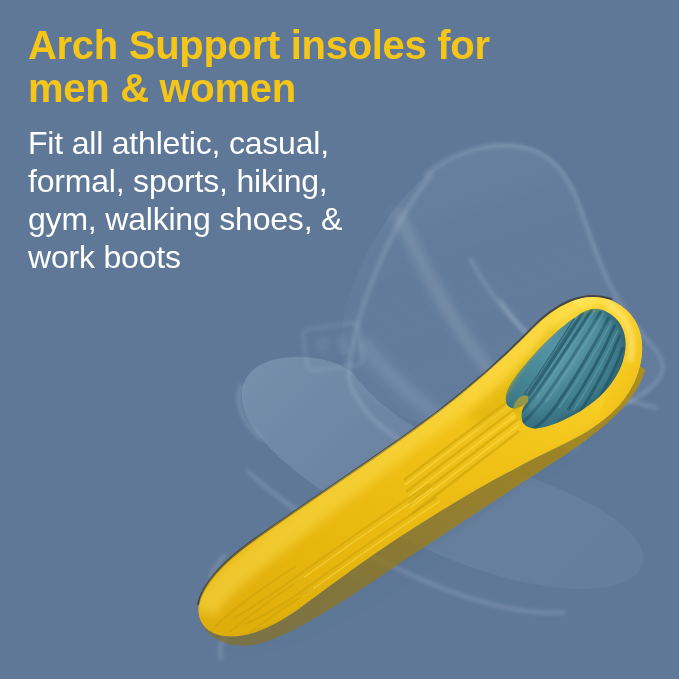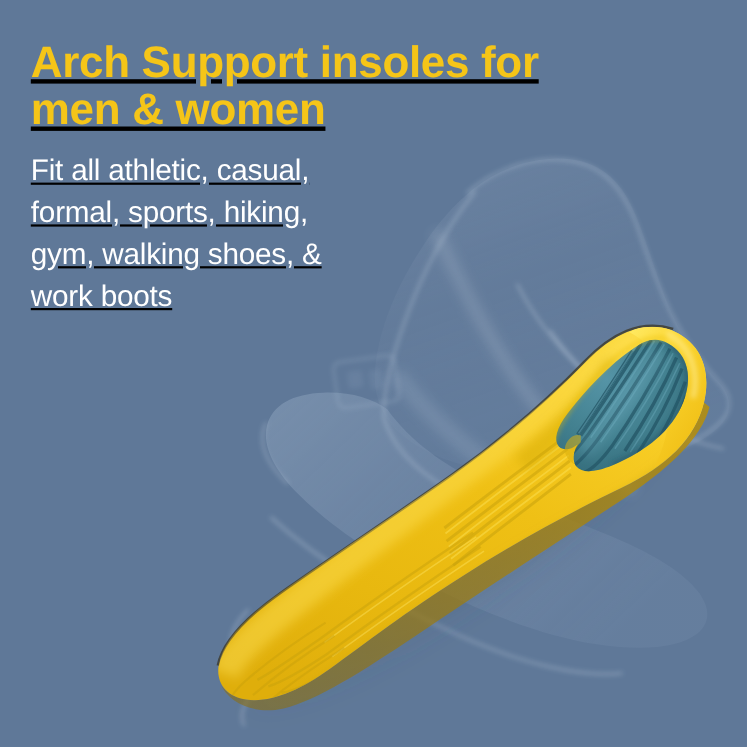--- a/index.html
+++ b/index.html
@@ -29,39 +29,38 @@
     position: absolute;
     inset: 0;
     width: 679px;
     height: 679px;
   }
 
   
   .copy {
     position: absolute;
     left: 28px;
-    top: 36px;
+    top: 24px;
     width: 540px;
     z-index: 5;
-    text-decoration: underline;
   }
   .headline {
     margin: 0;
     color: #f5c518;
     font-size: 40px;
     line-height: 43px;
     font-weight: bold;
     letter-spacing: -0.3px;
     white-space: pre-line;
   }
   .subcopy {
     margin: 0;
     padding-top: 14px;
     color: #ffffff;
-    font-size: 27px;
+    font-size: 32px;
     line-height: 38px;
     font-weight: normal;
     letter-spacing: -0.2px;
     white-space: pre-line;
   }
 </style>
 </head>
 <body>
 
 <div id="poster">

